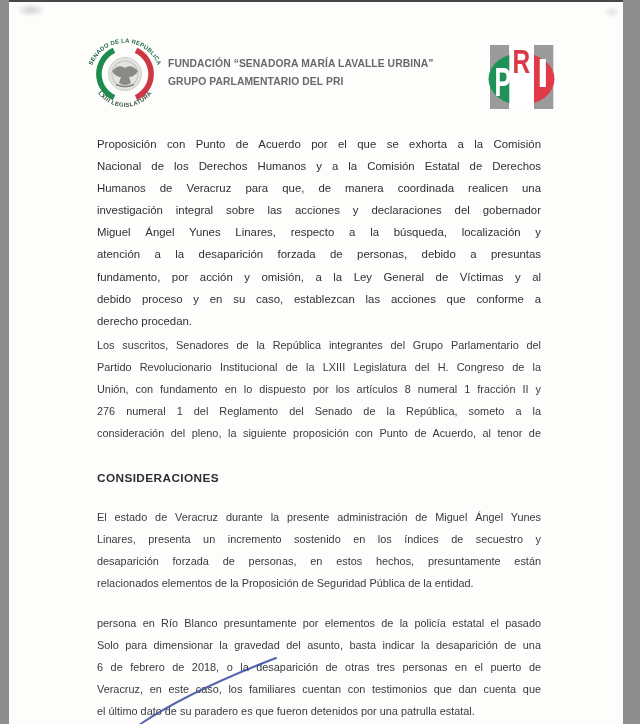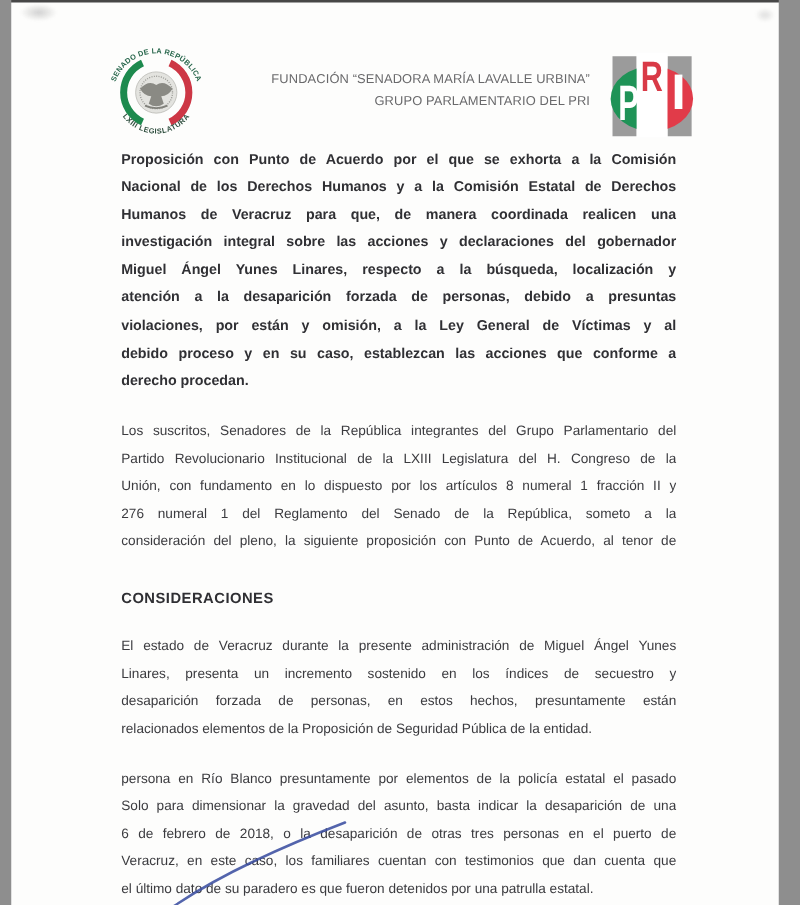--- a/index.html
+++ b/index.html
@@ -18,27 +18,27 @@
     filter:blur(1px);}
   .smudge2{position:absolute;left:604px;top:6px;width:16px;height:12px;
     background:radial-gradient(ellipse at center,rgba(190,190,190,.45),rgba(190,190,190,0) 70%);
     filter:blur(1px);}
 
   
   .seal{position:absolute;left:85px;top:33px;}
   .pri{position:absolute;left:486px;top:42px;}
   .head-text{
     position:absolute;left:168px;top:55px;width:304px;
-    text-align:right;color:#69696b;font-weight:normal;
+    text-align:left;color:#69696b;font-weight:bold;
     font-size:10.3px;line-height:17.5px;letter-spacing:.1px;
   }
 
   
   .para{position:absolute;left:97px;width:444px;color:#3b3b3f;font-size:10.9px;}
-  .para.bold{font-weight:bold;color:#303034;font-size:11.4px;}
+  .para.bold{font-weight:normal;color:#303034;font-size:11.4px;margin-top:16px;}
   .tline{
     height:22.1px;line-height:22.1px;white-space:nowrap;overflow:hidden;
     text-align:justify;text-align-last:justify;
   }
   .tline.last{text-align-last:left;}
   .heading{
     position:absolute;left:97px;top:467px;width:444px;height:22px;line-height:22px;
     text-align:left;font-weight:bold;color:#2f2f33;font-size:11.8px;letter-spacing:.4px;
   }
 
@@ -105,21 +105,21 @@
   </g>
 </svg>
 
 <div class="para bold" style="top:117px">
     <div class="tline">Proposición con Punto de Acuerdo por el que se exhorta a la Comisión</div>
     <div class="tline">Nacional de los Derechos Humanos y a la Comisión Estatal de Derechos</div>
     <div class="tline">Humanos de Veracruz para que, de manera coordinada realicen una</div>
     <div class="tline">investigación integral sobre las acciones y declaraciones del gobernador</div>
     <div class="tline">Miguel Ángel Yunes Linares, respecto a la búsqueda, localización y</div>
     <div class="tline">atención a la desaparición forzada de personas, debido a presuntas</div>
-    <div class="tline">violaciones, por están y omisión, a la Ley General de Víctimas y al</div>
+    <div class="tline">fundamento, por acción y omisión, a la Ley General de Víctimas y al</div>
     <div class="tline">debido proceso y en su caso, establezcan las acciones que conforme a</div>
     <div class="tline last">derecho procedan.</div>
   </div>
 
 <div class="para" style="top:334px">
     <div class="tline">Los suscritos, Senadores de la República integrantes del Grupo Parlamentario del</div>
     <div class="tline">Partido Revolucionario Institucional de la LXIII Legislatura del H. Congreso de la</div>
     <div class="tline">Unión, con fundamento en lo dispuesto por los artículos 8 numeral 1 fracción II y</div>
     <div class="tline">276 numeral 1 del Reglamento del Senado de la República, someto a la</div>
     <div class="tline">consideración del pleno, la siguiente proposición con Punto de Acuerdo, al tenor de</div>

